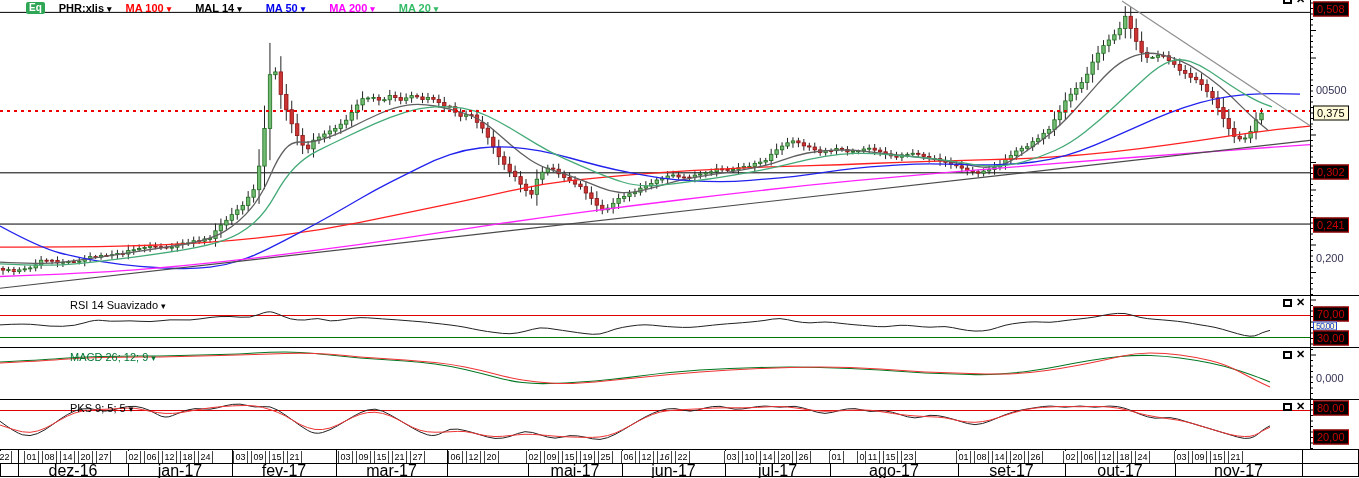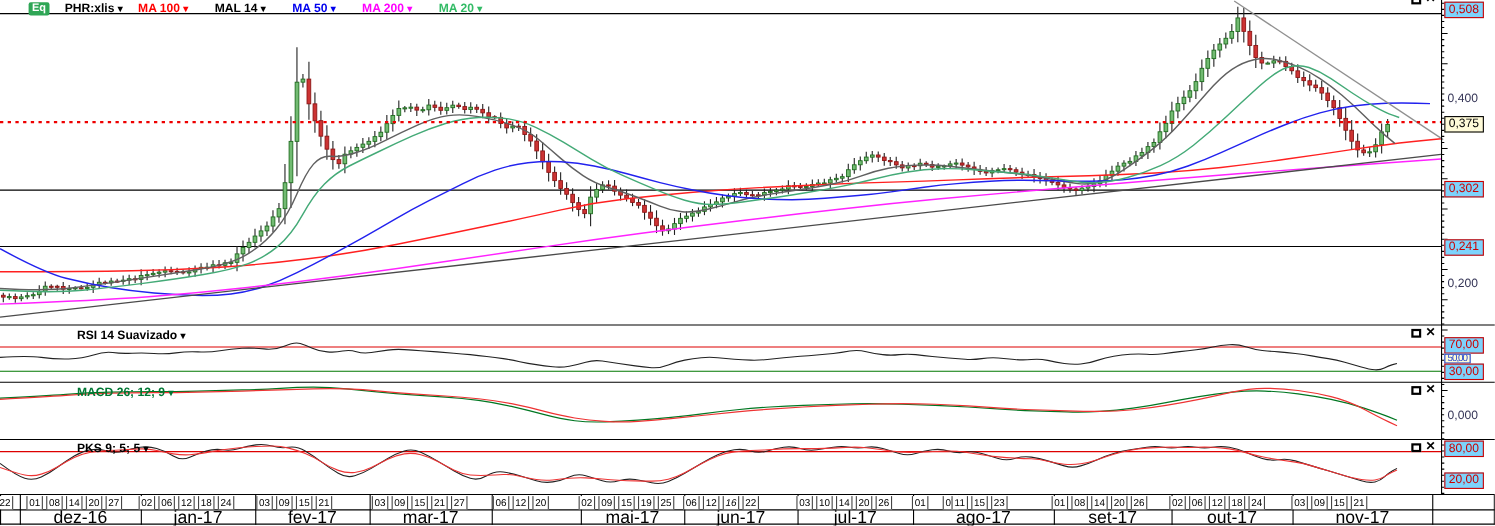--- a/index.html
+++ b/index.html
@@ -3,28 +3,28 @@
 <meta charset="utf-8">
 <style>
   html,body{margin:0;padding:0;background:#fff;}
   .stage{position:relative;width:1359px;height:478px;background:#fff;overflow:hidden;
          font-family:"Liberation Sans",sans-serif;-webkit-font-smoothing:antialiased;}
   svg{position:absolute;left:0;top:0;}
   .toolbar{position:absolute;left:26px;top:1px;height:14px;display:flex;align-items:center;gap:14px;z-index:30;}
   .logo{background:#2fa656;color:#fff;font-weight:bold;font-size:10px;line-height:12px;padding:0 3px;border-radius:2px;}
   .tb-item{font-size:11px;font-weight:bold;white-space:nowrap;cursor:pointer;color:#000;}
   .arr{font-size:9px;margin-left:3px;}
-  .ptitle{position:absolute;left:25px;font-size:11px;font-weight:bold;color:#000;z-index:30;white-space:nowrap;cursor:pointer;padding-left:45px;}
+  .ptitle{position:absolute;left:25px;font-size:11px;font-weight:normal;color:#000;z-index:30;white-space:nowrap;cursor:pointer;padding-left:45px;}
   .ptitle.green{color:#007733;}
   .winbtns{position:absolute;display:flex;gap:4px;align-items:center;z-index:30;}
   .btn-max{width:9px;height:8px;border:2px solid #000;box-sizing:border-box;display:inline-block;cursor:pointer;background:#fff;}
   .btn-close{font-size:11px;font-weight:bold;line-height:9px;color:#000;cursor:pointer;}
   .axlbl{position:absolute;left:1313px;transform:translateY(-50%);font-size:11px;line-height:13px;
          padding:0 3px;white-space:nowrap;z-index:25;}
-  .axlbl.alert{background:#7dd3fc;border:1px solid #cc0000;color:#cc0000;}
+  .axlbl.alert{background:#000000;border:1px solid #cc0000;color:#cc0000;}
   .axlbl.plain{color:#333355;background:#fff;}
   .axlbl.current{background:#fffbd8;border:1px solid #000;color:#000;}
   .axlbl.squeezed{background:#fffbd8;border:1px solid #2244cc;color:#2244cc;height:7px;overflow:hidden;
          font-size:9px;line-height:7px;letter-spacing:-1px;padding:0 2px;}
   .daycell{position:absolute;top:451px;height:12px;border-left:1px solid #444;border-right:1px solid #444;
          font-size:9px;line-height:12px;text-align:center;color:#000;z-index:20;background:#fff;}
   .moncell{position:absolute;top:464px;height:13px;font-size:16px;line-height:13px;text-align:center;color:#000;z-index:20;}
 </style>
 </head>
 <body>
@@ -650,21 +650,21 @@
     <span class="btn-max"></span>
     <span class="btn-close">✕</span>
   </div>
   <div class="winbtns" style="left:1283px;top:402px;">
     <span class="btn-max"></span>
     <span class="btn-close">✕</span>
   </div>
 
   <div id="gen-labels">
       <div class="axlbl alert" style="top: 9px;">0,508</div>
-      <div class="axlbl plain" style="top: 90px;">0,400</div>
+      <div class="axlbl plain" style="top: 90px;">00500</div>
       <div class="axlbl current" style="top: 113px;">0,375</div>
       <div class="axlbl alert" style="top: 172px;">0,302</div>
       <div class="axlbl alert" style="top: 225px;">0,241</div>
       <div class="axlbl plain" style="top: 258px;">0,200</div>
       <div class="axlbl alert" style="top: 314px;">70,00</div>
       <div class="axlbl squeezed" style="top: 326px;">50,00</div>
       <div class="axlbl alert" style="top: 338px;">30,00</div>
       <div class="axlbl plain" style="top: 378px;">0,000</div>
       <div class="axlbl alert" style="top: 408px;">80,00</div>
       <div class="axlbl alert" style="top: 437px;">20,00</div>

